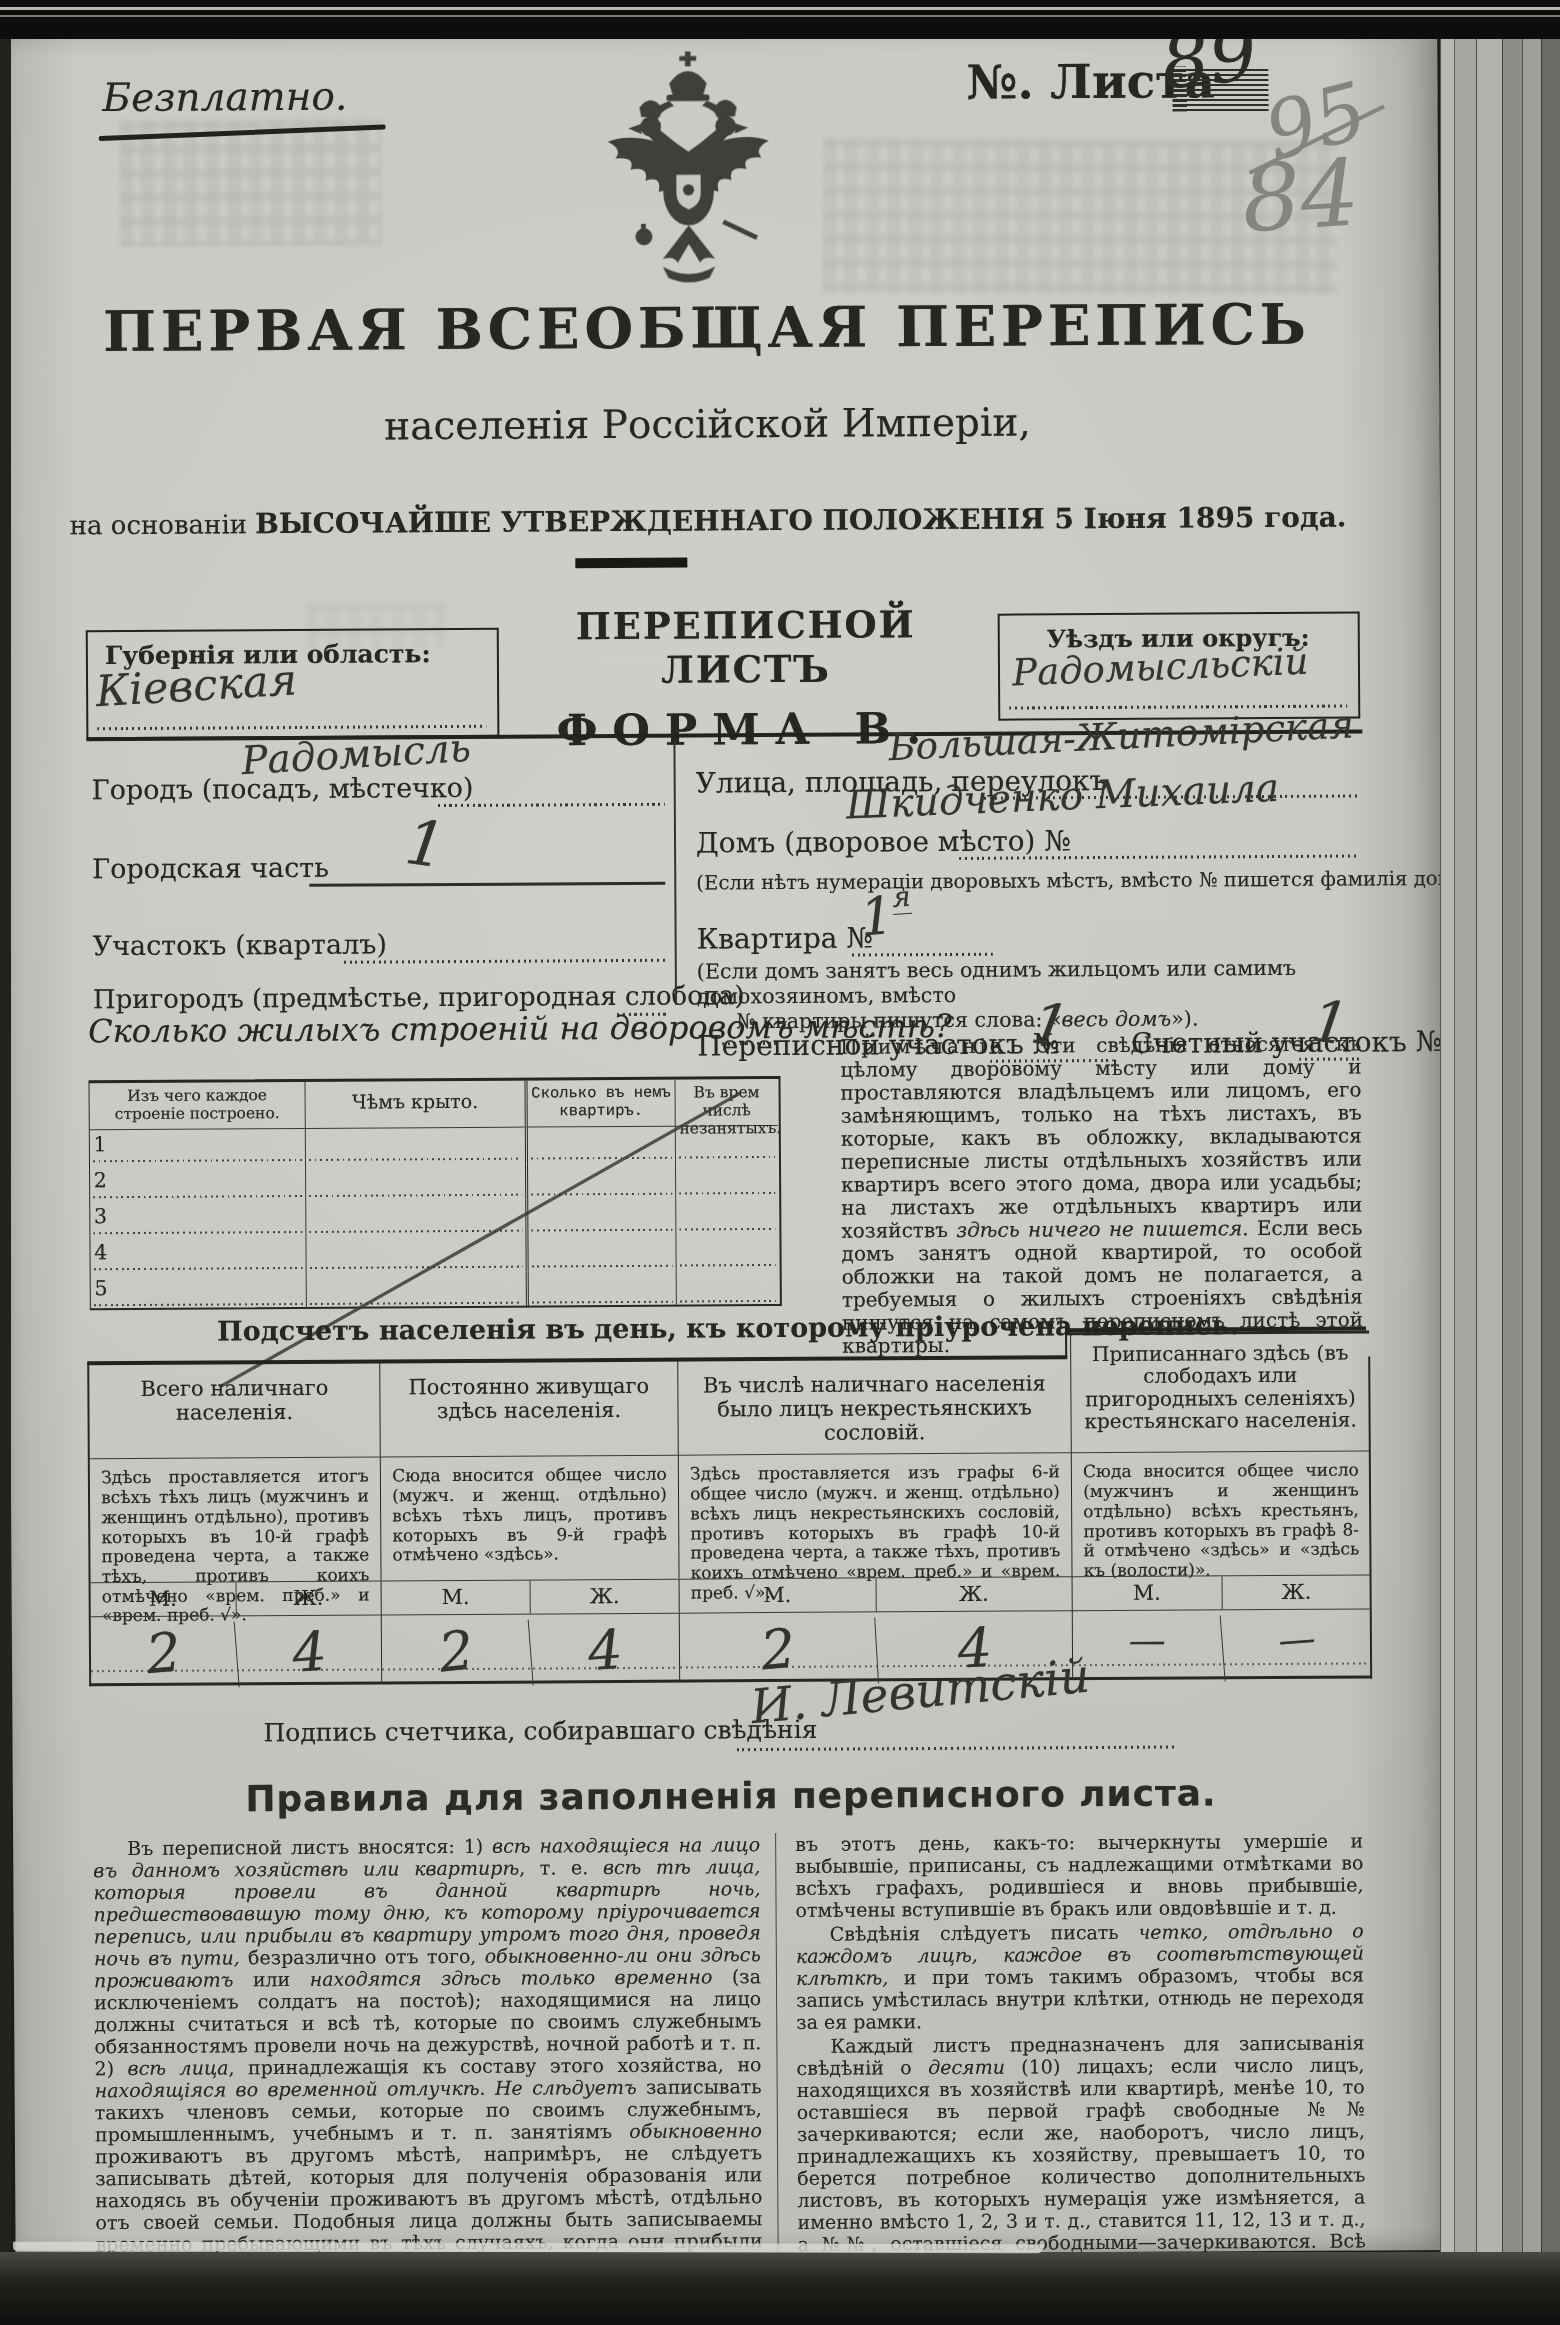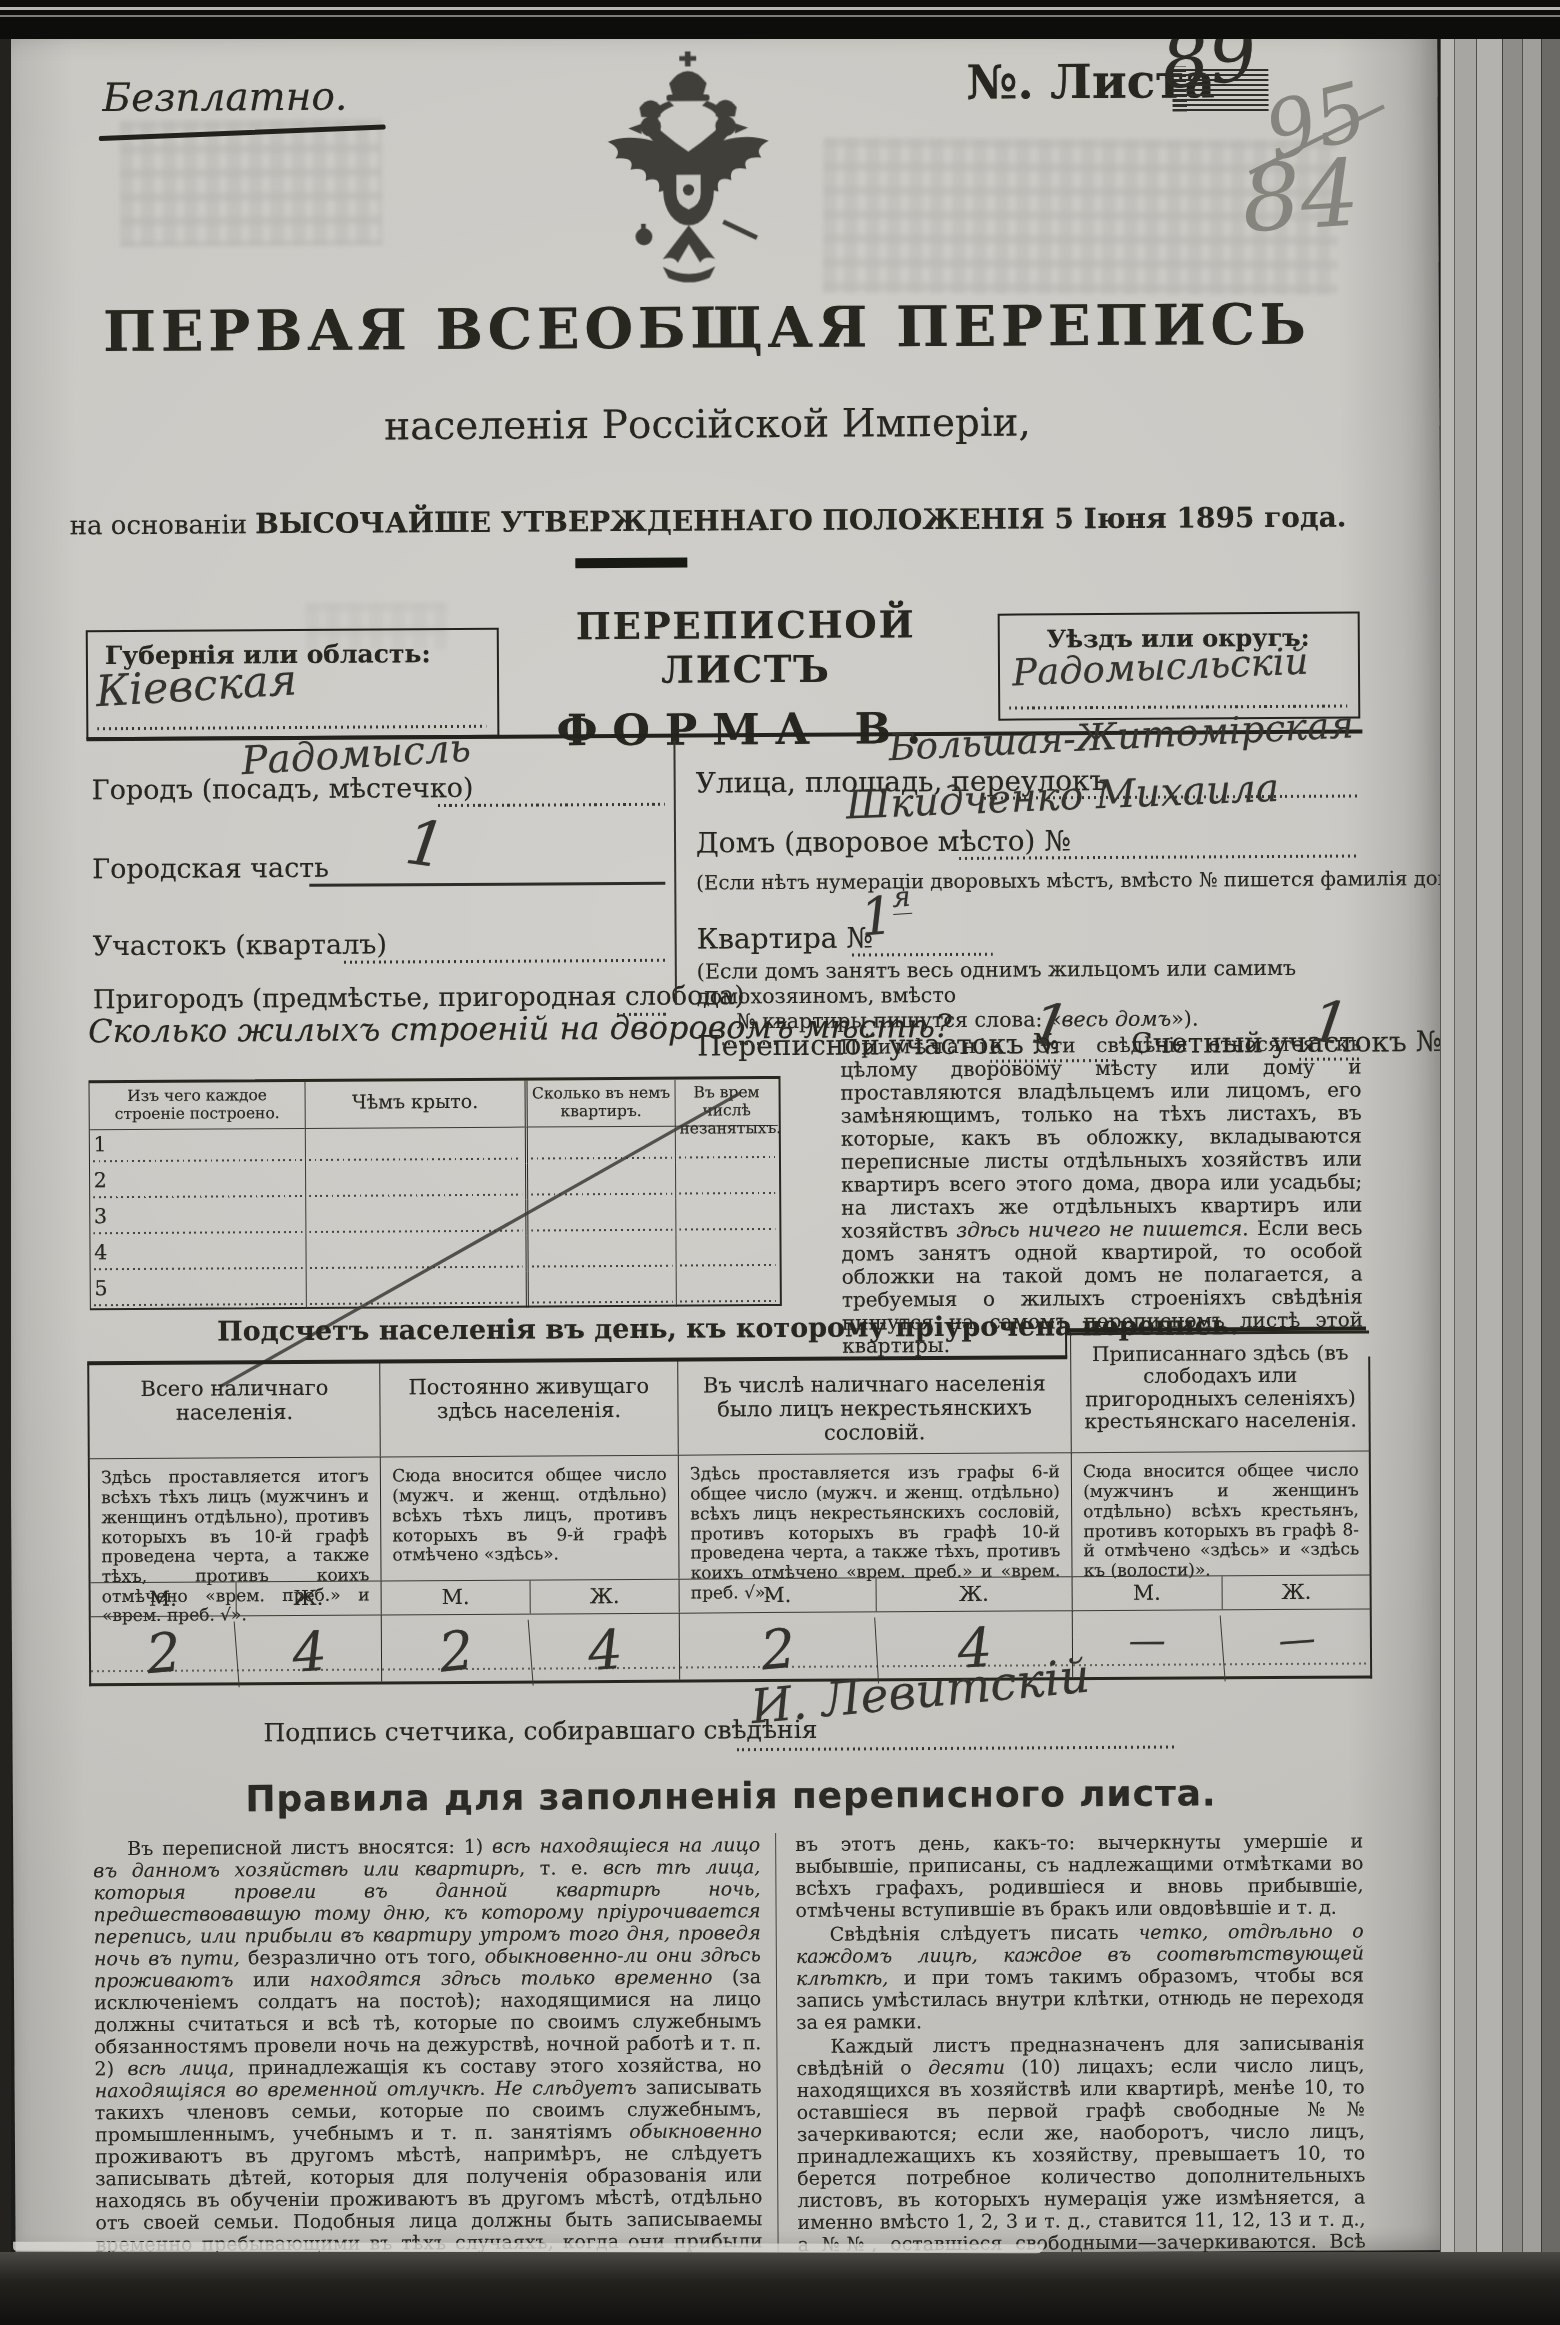--- a/index.html
+++ b/index.html
@@ -40,21 +40,21 @@
   .ghost{background-image:repeating-linear-gradient(180deg, rgba(30,30,26,.55) 0 9.4px, transparent 9.4px 24px),
          repeating-linear-gradient(90deg, rgba(30,30,26,.5) 0 13px, transparent 13px 21.5px);
          opacity:.10;filter:blur(1.9px);}
   
   .btable{position:absolute;left:89px;top:1076px;width:689px;height:225px;
     display:grid;grid-template-columns:215px 220px 150px 103px;grid-template-rows:47px repeat(5,36px);
     border-top:3.7px solid var(--ink);border-bottom:2.3px solid var(--ink);
     border-left:1.9px solid var(--ink);border-right:2.3px solid var(--ink);}
   .btable .c{border-left:1.4px solid var(--ink2);position:relative;}
   .btable .c.first{border-left:none;}
-  .btable .c.dbl{border-left:3.7px double var(--ink);}
+  .btable .c.dbl{border-left:3.7px double var(--ink);font-family:Liberation Mono, monospace;}
   .btable .hcell{font-size:15.5px;line-height:18px;text-align:center;padding:3.7px 3.7px 0 3.7px;
     border-bottom:1.9px solid var(--ink2);}
   .btable .hcell.big{font-size:19px;padding-top:11.2px;}
   .btable .rnum{font-size:20.6px;position:absolute;left:3.7px;top:1.9px;}
   .btable .rdots{position:absolute;left:2.8px;right:2.8px;bottom:3.7px;height:2.2px;
     background-image:repeating-linear-gradient(90deg,#45443c 0 1.9px,transparent 1.9px 5.6px);}
   
   .ptable{position:absolute;left:86px;top:1360px;width:1279px;height:319px;
     display:grid;grid-template-columns:290px 298px 393px 299px;grid-template-rows:94px 124px 34px 67px;
     border-bottom:3.7px solid var(--ink);border-left:2.3px solid var(--ink);border-right:2.3px solid var(--ink);}

